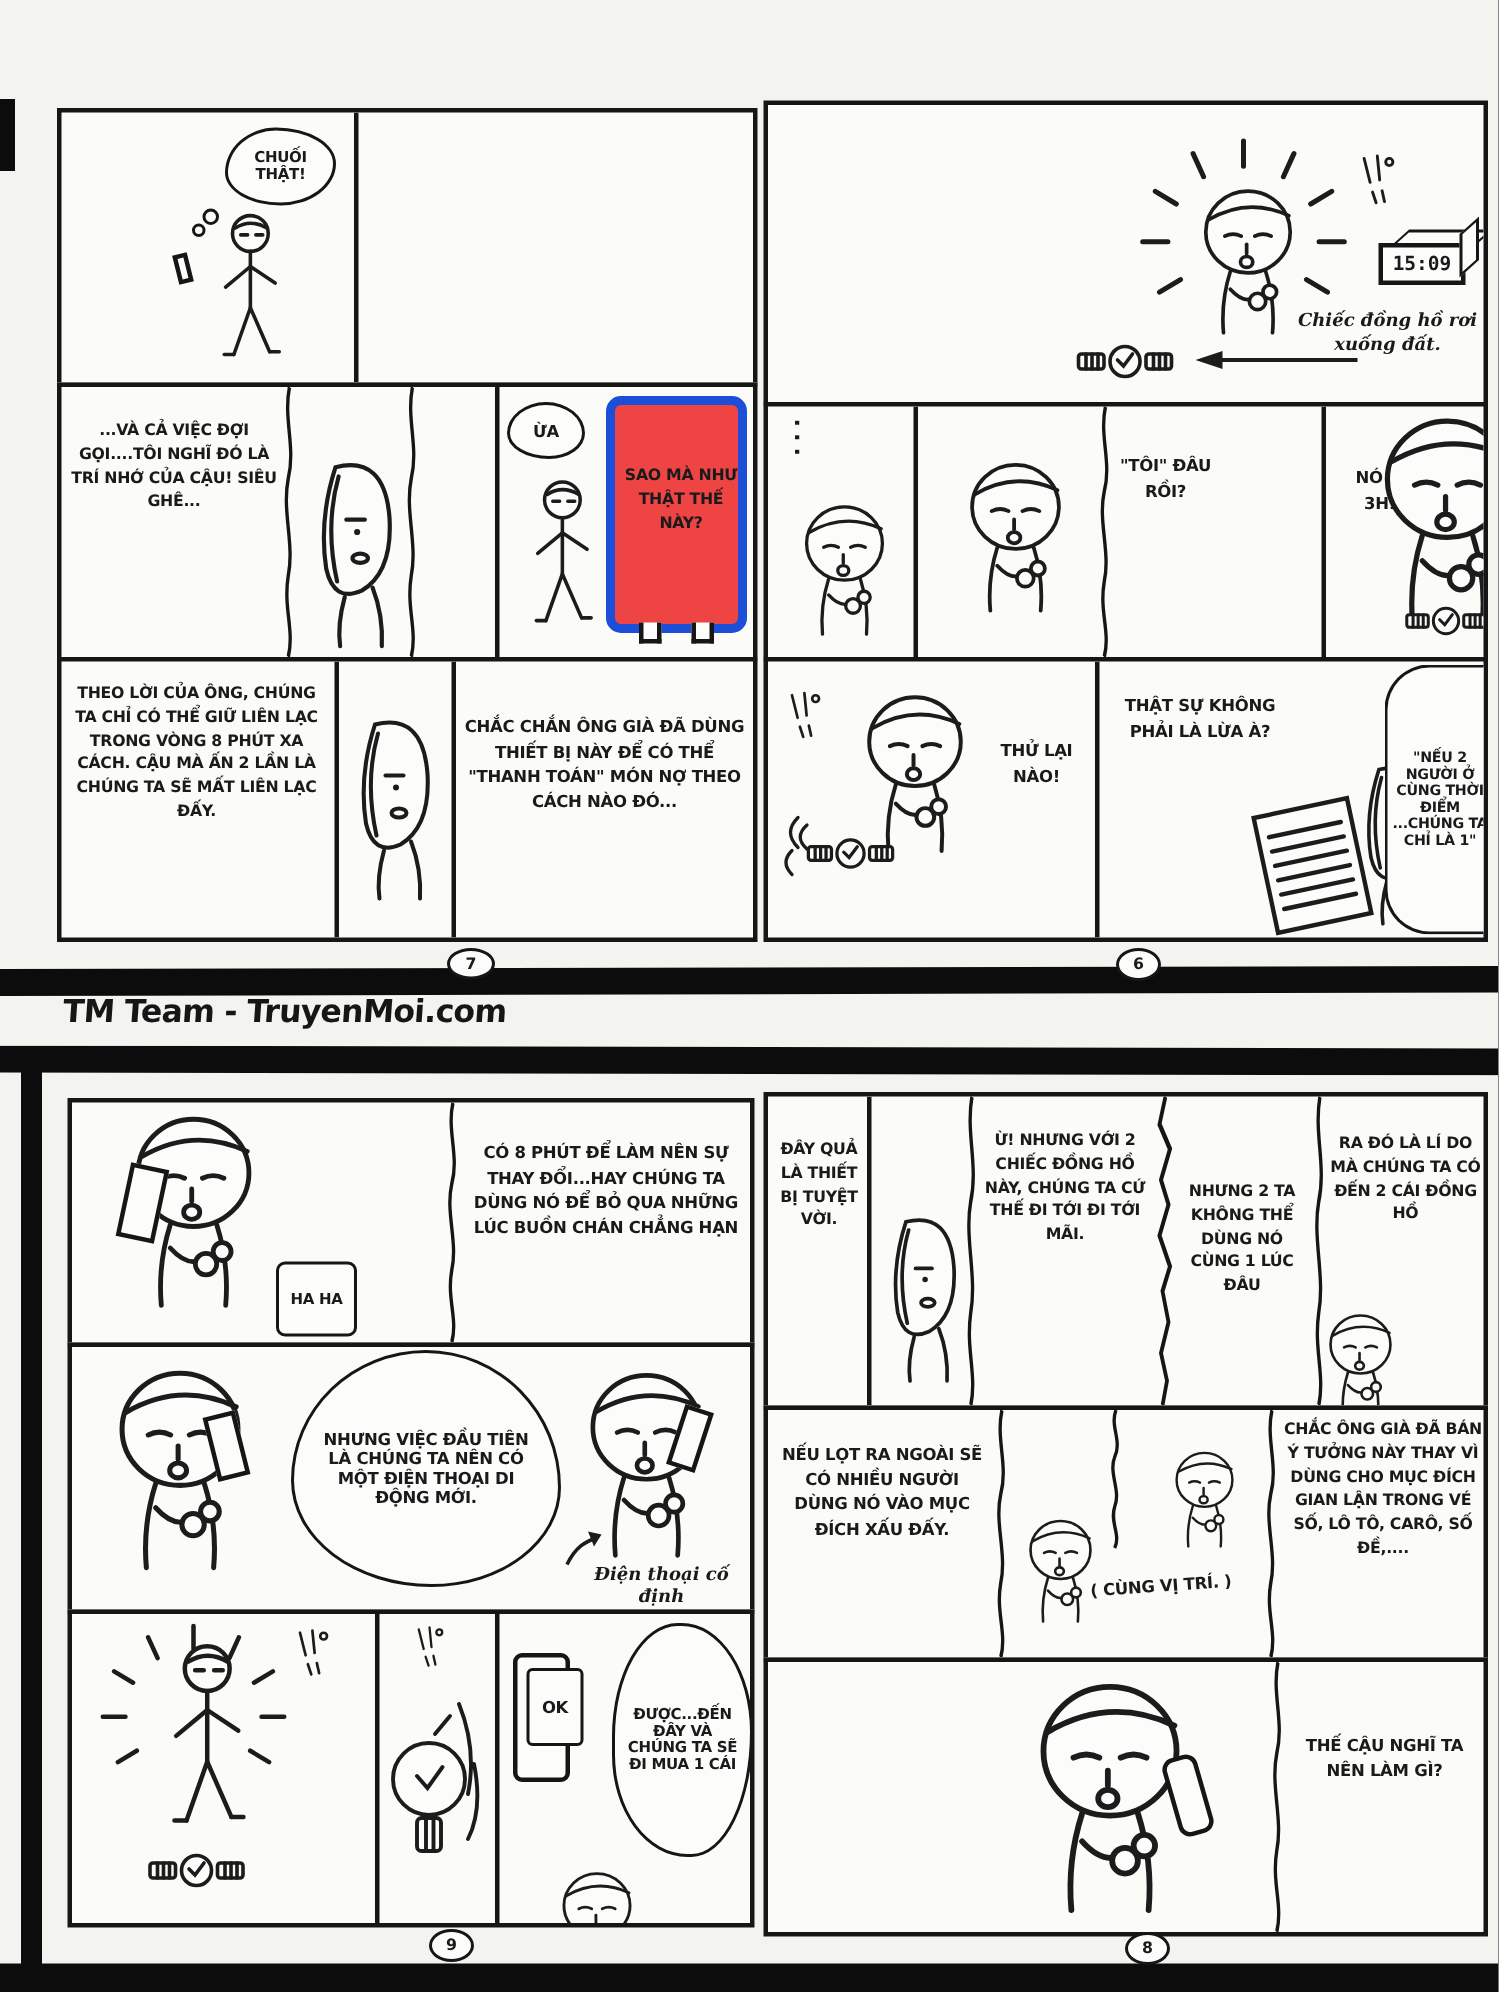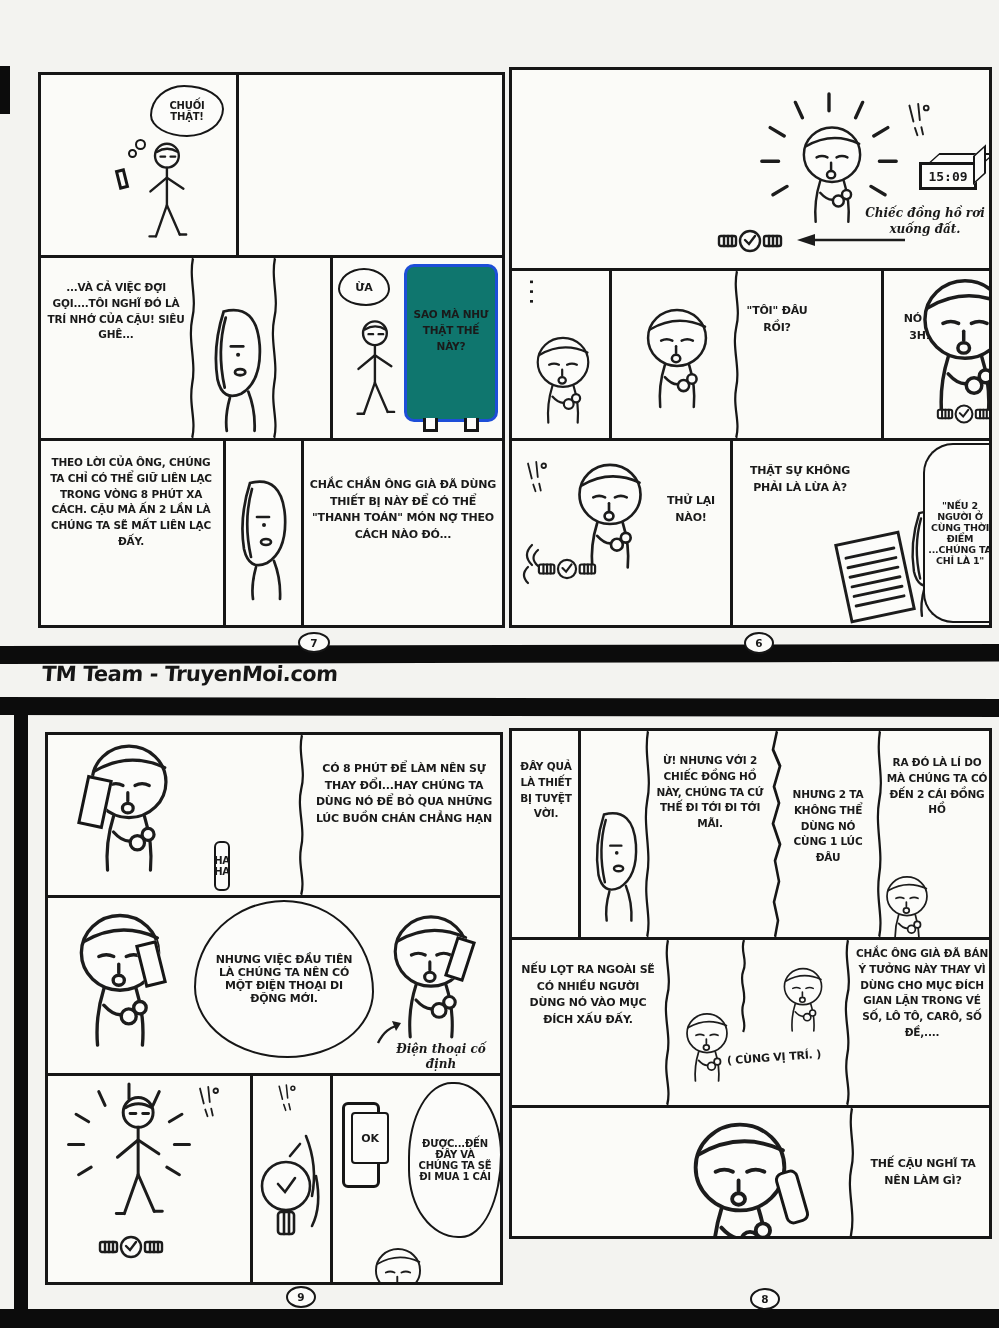--- a/index.html
+++ b/index.html
@@ -25,21 +25,21 @@
   .dot{position:absolute;border:2px solid #161616;border-radius:50%;background:#fcfcfa;}
   .prop{position:absolute;border:3px solid #161616;background:#fcfcfa;box-sizing:border-box;}
   .c3d{position:absolute;}
   .c3d .cface{position:relative;border:3px solid #161616;background:#fcfcfa;
         font:700 13px/1 "DejaVu Sans Mono",monospace;display:flex;align-items:center;
         justify-content:center;padding:5px 4px;box-sizing:border-box;}
   .c3d::before{content:"";position:absolute;left:6px;right:-4px;top:-9px;height:9px;
         border:2.5px solid #161616;background:#fcfcfa;transform:skewX(-48deg);transform-origin:bottom;}
   .c3d::after{content:"";position:absolute;top:-6px;bottom:5px;right:-9px;width:9px;
         border:2.5px solid #161616;background:#fcfcfa;transform:skewY(-42deg);transform-origin:left;}
-  .tv{position:absolute;border:3px solid #1d4ed8;border-radius:10px;background:#0f766e;box-sizing:border-box;}
+  .tv{position:absolute;border:6px solid #1d4ed8;border-radius:10px;background:#ef4444;box-sizing:border-box;}
   .tv::before,.tv::after{content:"";position:absolute;bottom:-13px;width:9px;height:11px;
         border:3px solid #161616;border-top:none;background:#fcfcfa;}
   .tv::before{left:16px;} .tv::after{right:16px;}
   .oval{position:absolute;border:2.5px solid #161616;border-radius:50%;background:#fcfcfa;
         display:flex;align-items:center;justify-content:center;font-weight:700;font-size:10.5px;}
   .wm{position:absolute;font-weight:700;font-size:21px;letter-spacing:-0.5px;transform:skewX(-4deg);color:#161616;}
   .vdots{position:absolute;writing-mode:vertical-rl;font-weight:700;font-size:15px;letter-spacing:4px;}
 </style>
 </head>
 <body>
@@ -260,21 +260,21 @@
     <div class="oval" style="left:239px;top:592px;width:26px;height:18px">6</div>
   </section>
 
   <section class="page" style="left:36px;top:708px;width:471px;height:608px">
 
     <div class="row" style="left:9px;top:24px;width:458px;height:166px">
       <svg class="art" style="left:6px;top:4px;width:150px;height:155px" viewBox="0 0 90 130">
           <use href="#g-bust"></use>
         </svg>
       <div class="prop" style="left:34px;top:42px;width:26px;height:50px;transform:rotate(12deg)"></div>
-      <div class="bub t10" style="left:166px;top:106px;width:16px;height:50px;border-radius:6px;padding:2px">HA HA</div>
+      <div class="bub t10" style="left:136px;top:106px;width:54px;height:50px;border-radius:6px;padding:2px">HA HA</div>
       <svg class="art" style="left:248px;top:0;width:12px;height:160px" viewBox="0 0 14 100" preserveAspectRatio="none">
           <use href="#g-wavy"></use>
         </svg>
       <div class="t t11" style="left:262px;top:26px;width:188px">CÓ 8 PHÚT ĐỂ LÀM NÊN SỰ THAY ĐỔI...HAY CHÚNG TA DÙNG NÓ ĐỂ BỎ QUA NHỮNG LÚC BUỒN CHÁN CHẲNG HẠN</div>
     </div>
 
     <div class="row" style="left:9px;top:187px;width:458px;height:181px">
       <svg class="art" style="left:12px;top:10px;width:120px;height:162px" viewBox="0 0 90 130">
           <use href="#g-bust"></use>
         </svg>
@@ -374,21 +374,21 @@
       <svg class="art" style="left:264px;top:16px;width:54px;height:96px" viewBox="0 0 90 130">
           <use href="#g-bust"></use>
         </svg>
       <div class="t t11" style="left:192px;top:110px;width:140px;transform:rotate(-4deg)">( CÙNG VỊ TRÍ. )</div>
       <svg class="art" style="left:330px;top:0;width:12px;height:165px" viewBox="0 0 14 100" preserveAspectRatio="none">
           <use href="#g-wavy"></use>
         </svg>
       <div class="t" style="left:342px;top:6px;width:136px">CHẮC ÔNG GIÀ ĐÃ BÁN Ý TƯỞNG NÀY THAY VÌ DÙNG CHO MỤC ĐÍCH GIAN LẬN TRONG VÉ SỐ, LÔ TÔ, CARÔ, SỐ ĐỀ,....</div>
     </div>
 
-    <div class="row" style="left:4px;top:397px;width:483px;height:134px">
+    <div class="row" style="left:4px;top:397px;width:483px;height:186px">
       <svg class="art" style="left:146px;top:8px;width:164px;height:186px" viewBox="0 0 90 130">
           <use href="#g-bust"></use>
         </svg>
       <div class="prop" style="left:268px;top:62px;width:24px;height:54px;border-radius:8px;transform:rotate(-16deg)"></div>
       <svg class="art" style="left:334px;top:0;width:12px;height:180px" viewBox="0 0 14 100" preserveAspectRatio="none">
           <use href="#g-wavy"></use>
         </svg>
       <div class="t t11" style="left:354px;top:48px;width:114px">THẾ CẬU NGHĨ TA NÊN LÀM GÌ?</div>
     </div>
 

